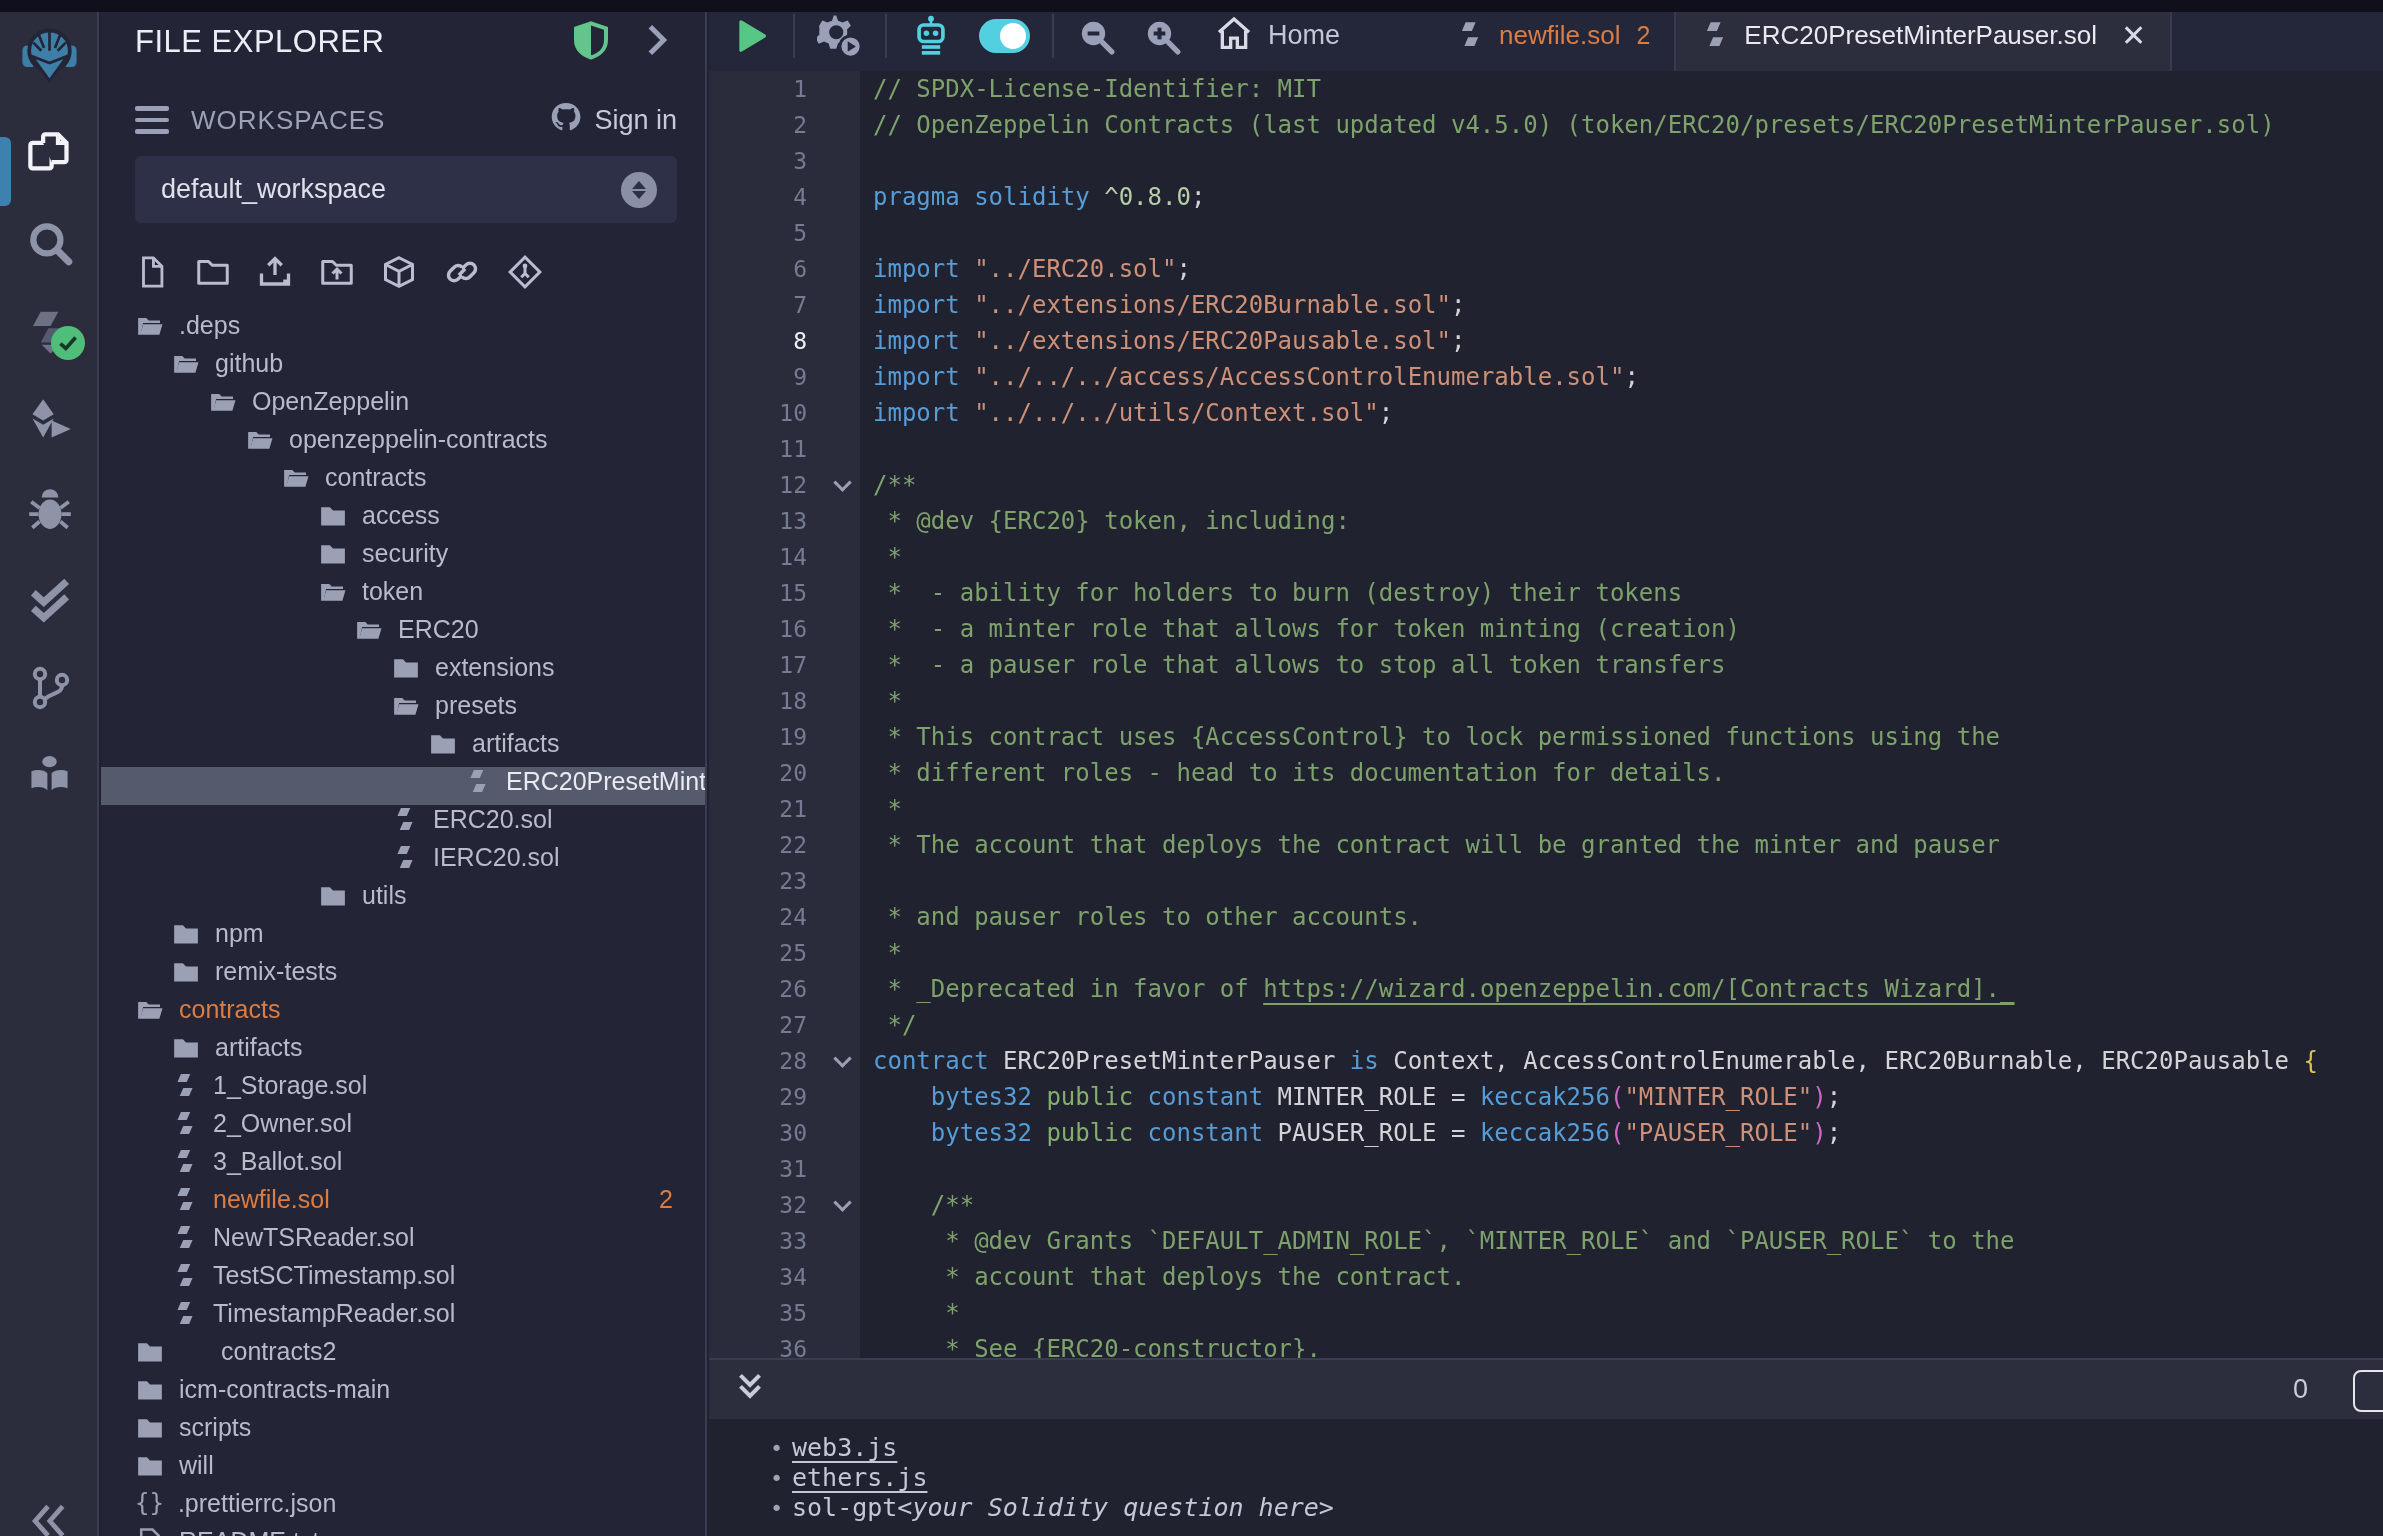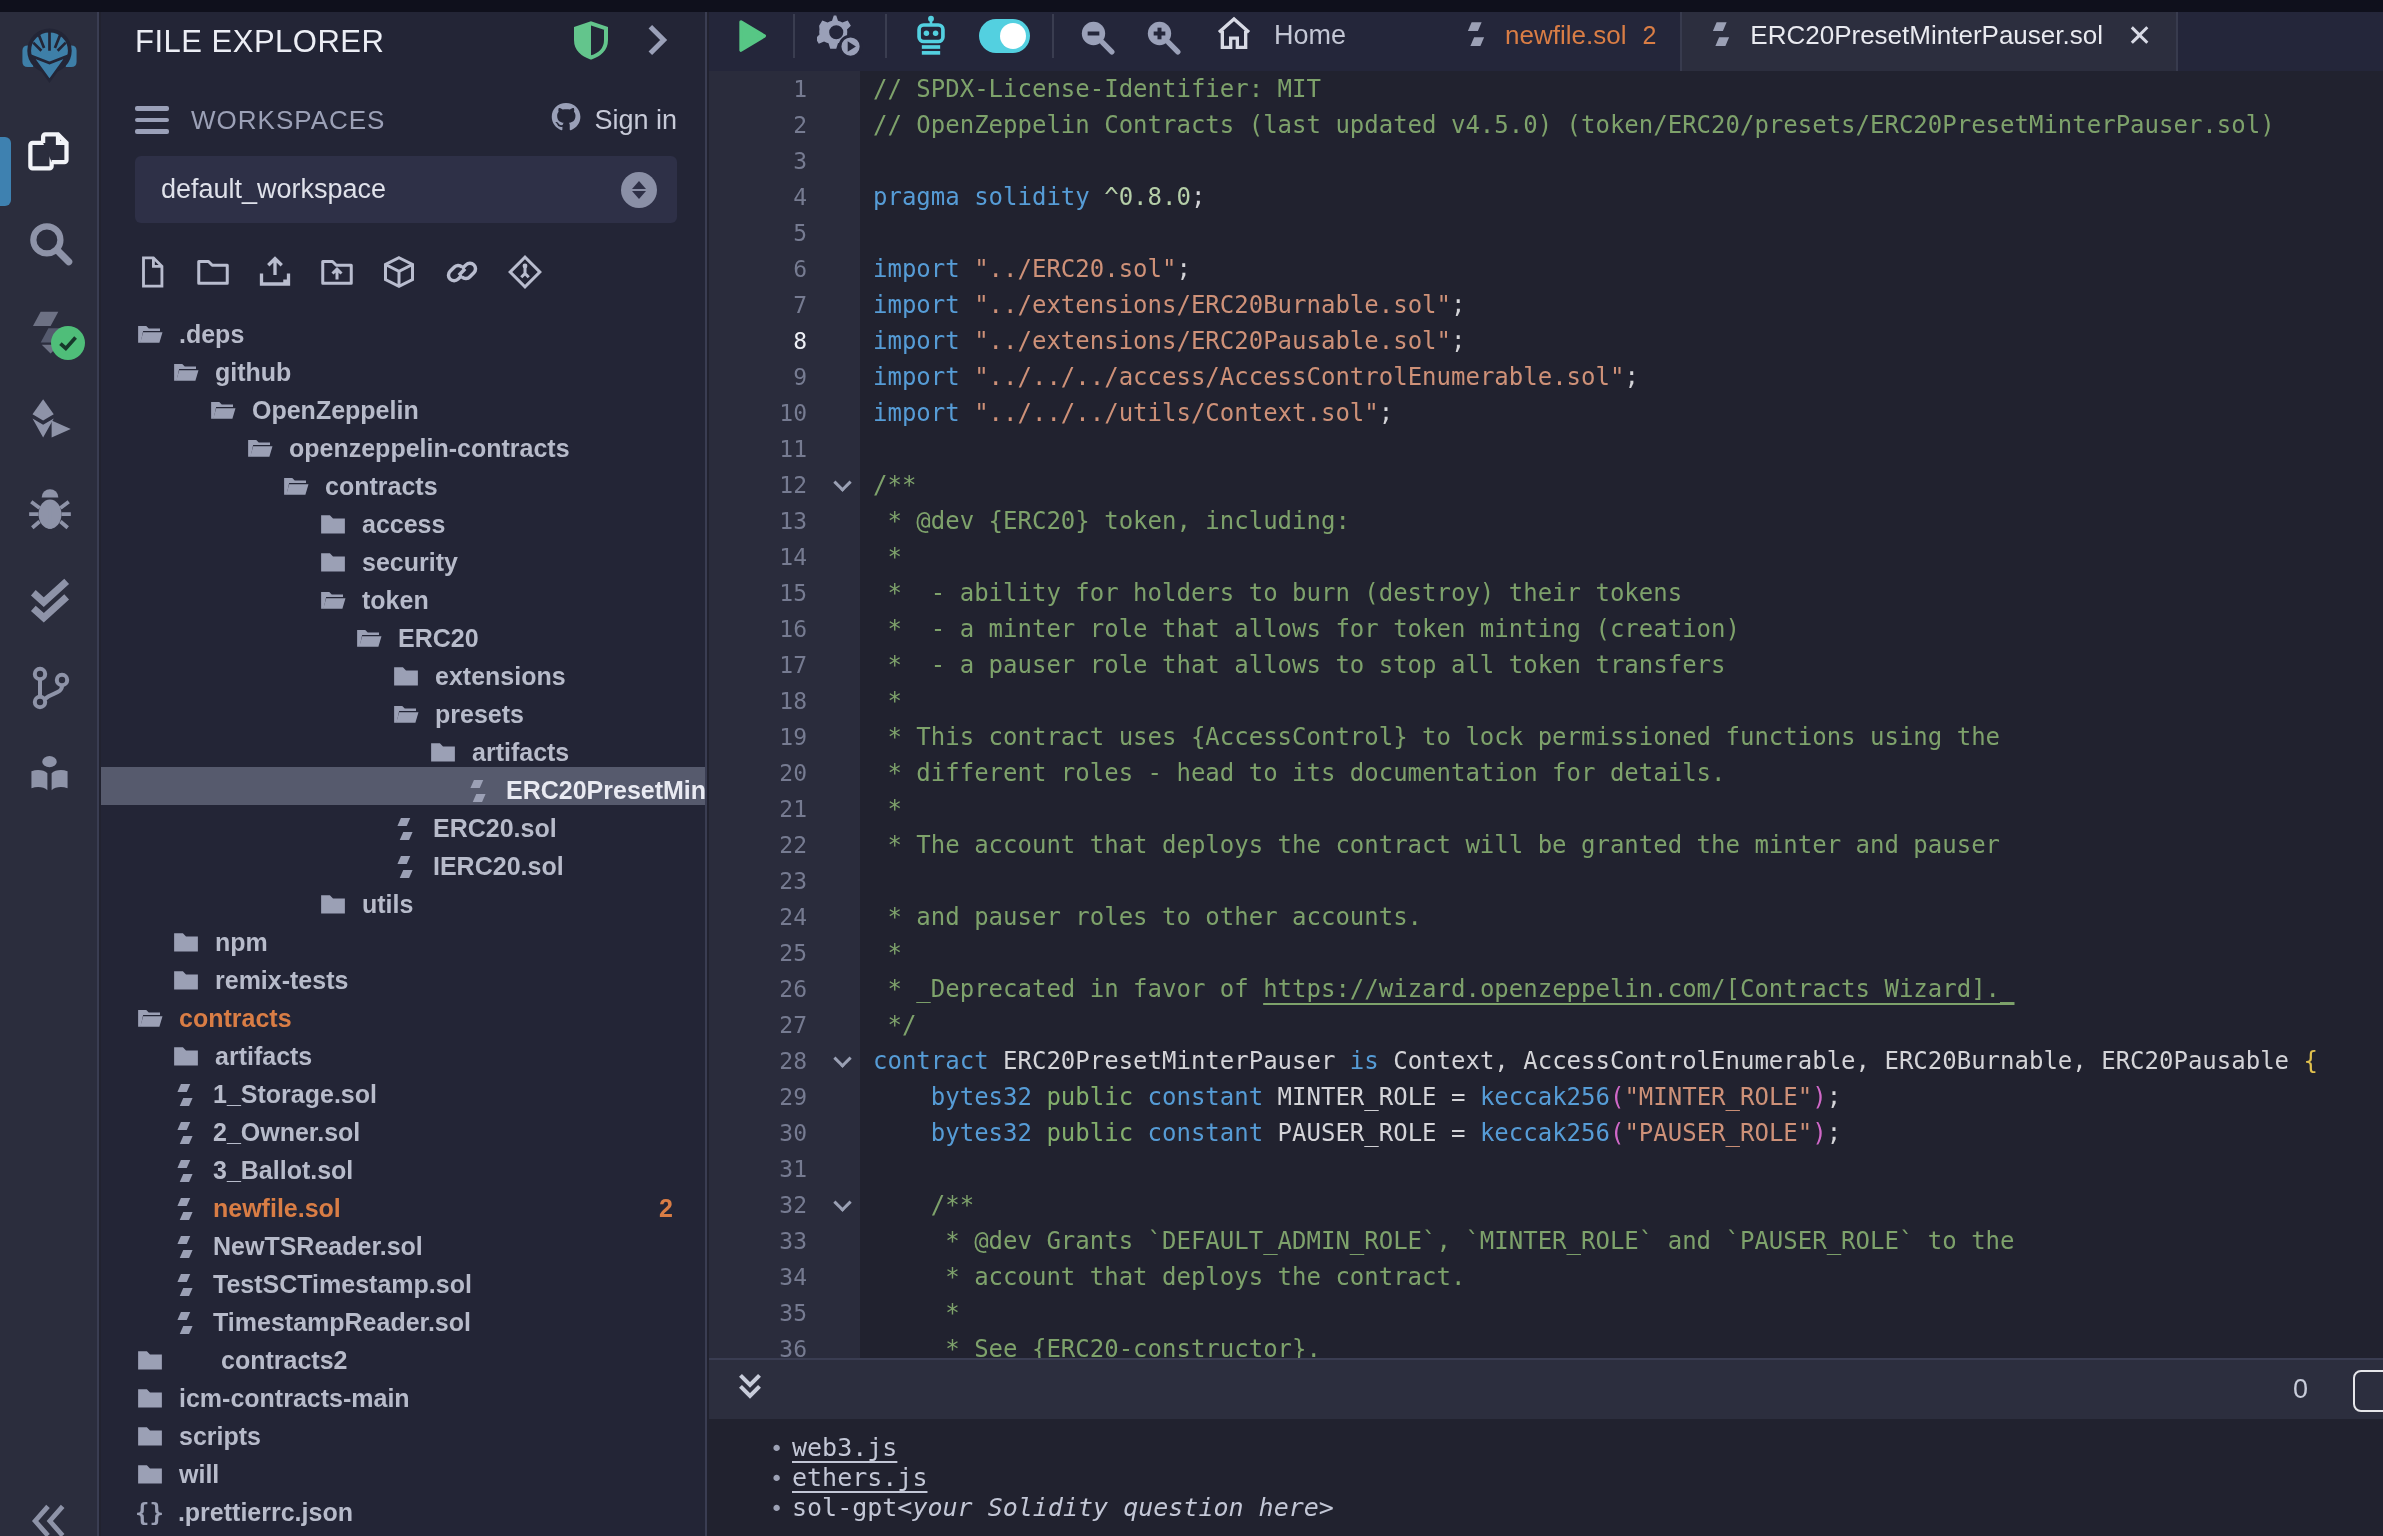--- a/index.html
+++ b/index.html
@@ -35,37 +35,37 @@
   #workspace-name { font-size:27px; color:#dfe1ea; }
   #workspace-caret { margin-left:auto; width:36px; height:36px; border-radius:50%; background:#8a8fa6;
     display:flex; align-items:center; justify-content:center; flex-direction:column; gap:2px; }
   #workspace-caret i { display:block; width:0; height:0; border-left:7px solid transparent; border-right:7px solid transparent; }
   #workspace-caret .up { border-bottom:8px solid #2e3047; }
   #workspace-caret .dn { border-top:8px solid #2e3047; }
   #file-toolbar { display:flex; align-items:center; gap:26px; padding:30px 28px 14px 34px; }
   #file-toolbar .ft-icon { cursor:pointer; display:inline-flex; }
 
   #tree { margin-top:6px; }
-  .tree-row { height:38px; display:flex; align-items:flex-end; cursor:pointer; white-space:nowrap;font-weight:bold; }
+  .tree-row { height:38px; display:flex; align-items:flex-start; cursor:pointer; white-space:nowrap; }
   .tree-row .t-icon { display:inline-flex; margin-right:14px; flex:0 0 auto; }
   .tree-label { font-size:25px; color:#b7bbca; }
   .tree-row.selected { background:#565a6d; }
   .tree-row.selected .tree-label { color:#e9eaf2; }
   .tree-row.orange .tree-label { color:#d97d45; }
   .t-badge { margin-left:auto; margin-right:32px; font-size:25px; color:#d97d45; }
 
   
   #editor-col { position:absolute; top:0; left:709px; width:1675px; height:1537px; }
   #tabbar { position:absolute; top:0; left:0; width:1675px; height:71px; background:#24263a; display:flex; align-items:stretch; }
   .tb-group { display:flex; align-items:center; gap:26px; padding:0 22px; }
   .tb-divider { width:2px; height:44px; background:#3a3d50; align-self:center; }
   .tb-btn { display:inline-flex; align-items:center; justify-content:center; cursor:pointer; }
   #toggle-copilot { width:51px; height:34px; background:#53d0e0; border-radius:17px; position:relative; cursor:pointer; }
   #toggle-copilot .knob { position:absolute; right:4px; top:4px; width:26px; height:26px; border-radius:50%; background:#ffffff; }
-  #home-tab { display:flex; align-items:center; gap:20px; padding:0 26px 0 10px; cursor:pointer; }
+  #home-tab { display:flex; align-items:center; gap:14px; padding:0 26px 0 10px; cursor:pointer; }
   #home-label { font-size:27px; color:#c3c6d4; }
   .tab { display:flex; align-items:center; gap:14px; padding:0 24px; cursor:pointer; position:relative; }
   .tab .tab-label { font-size:26px; }
   .tab.modified .tab-label { color:#d97d45; }
   .tab .tab-badge { font-size:25px; color:#d97d45; margin-left:2px; }
   .tab.active { background:#2c2e3e; border-left:2px solid #383b4e; border-right:2px solid #383b4e; }
   .tab.active .tab-label { color:#e9eaf0; }
   .tab-close { font-size:30px; color:#d8dae5; margin-left:10px; cursor:pointer; line-height:1; }
   #tab-spacer1 { width:65px; }
 

